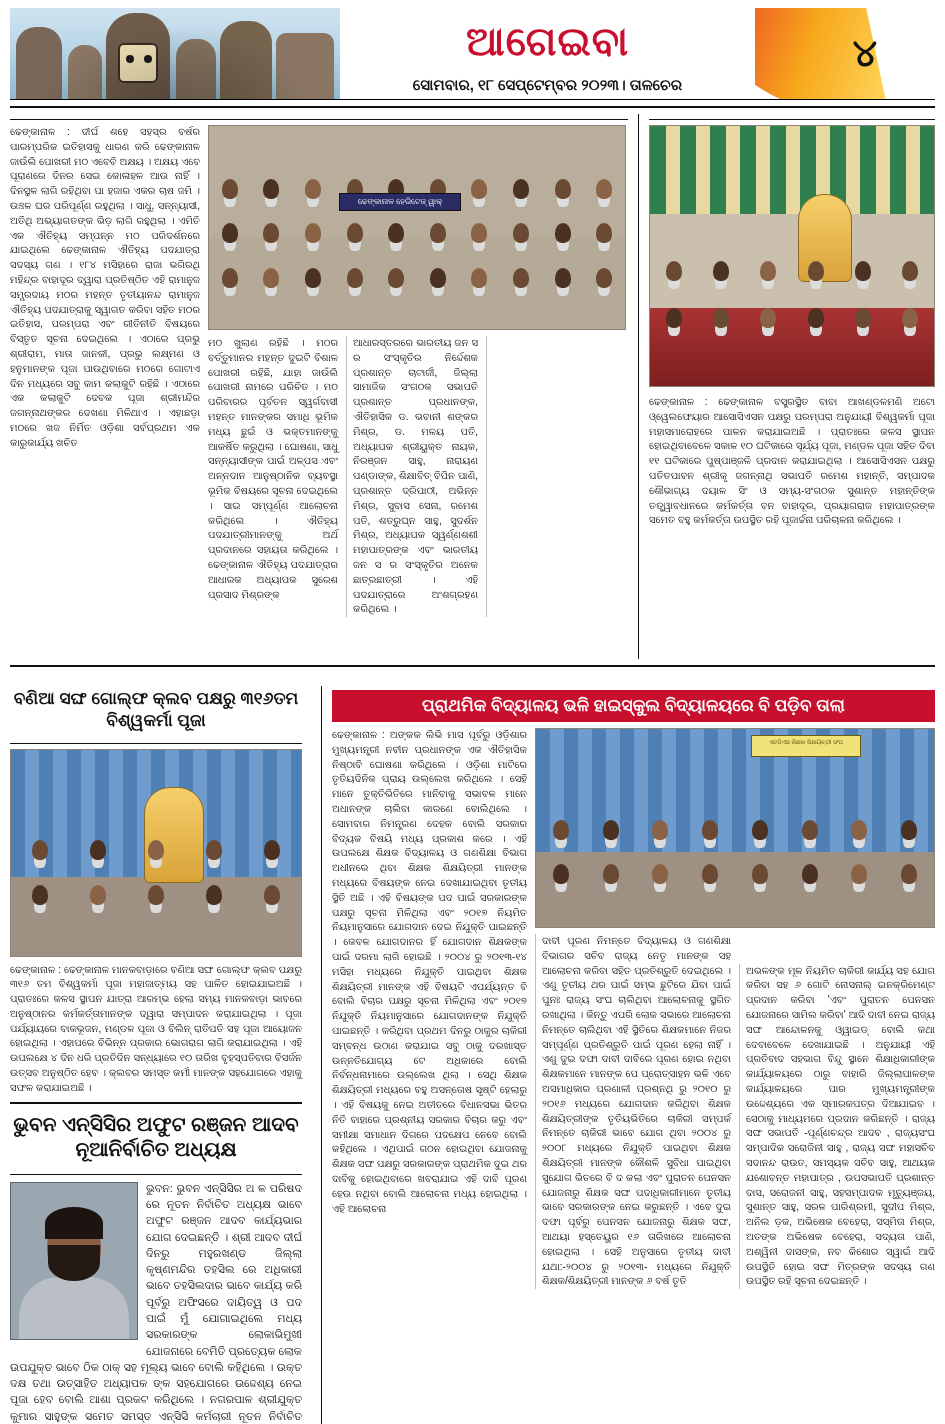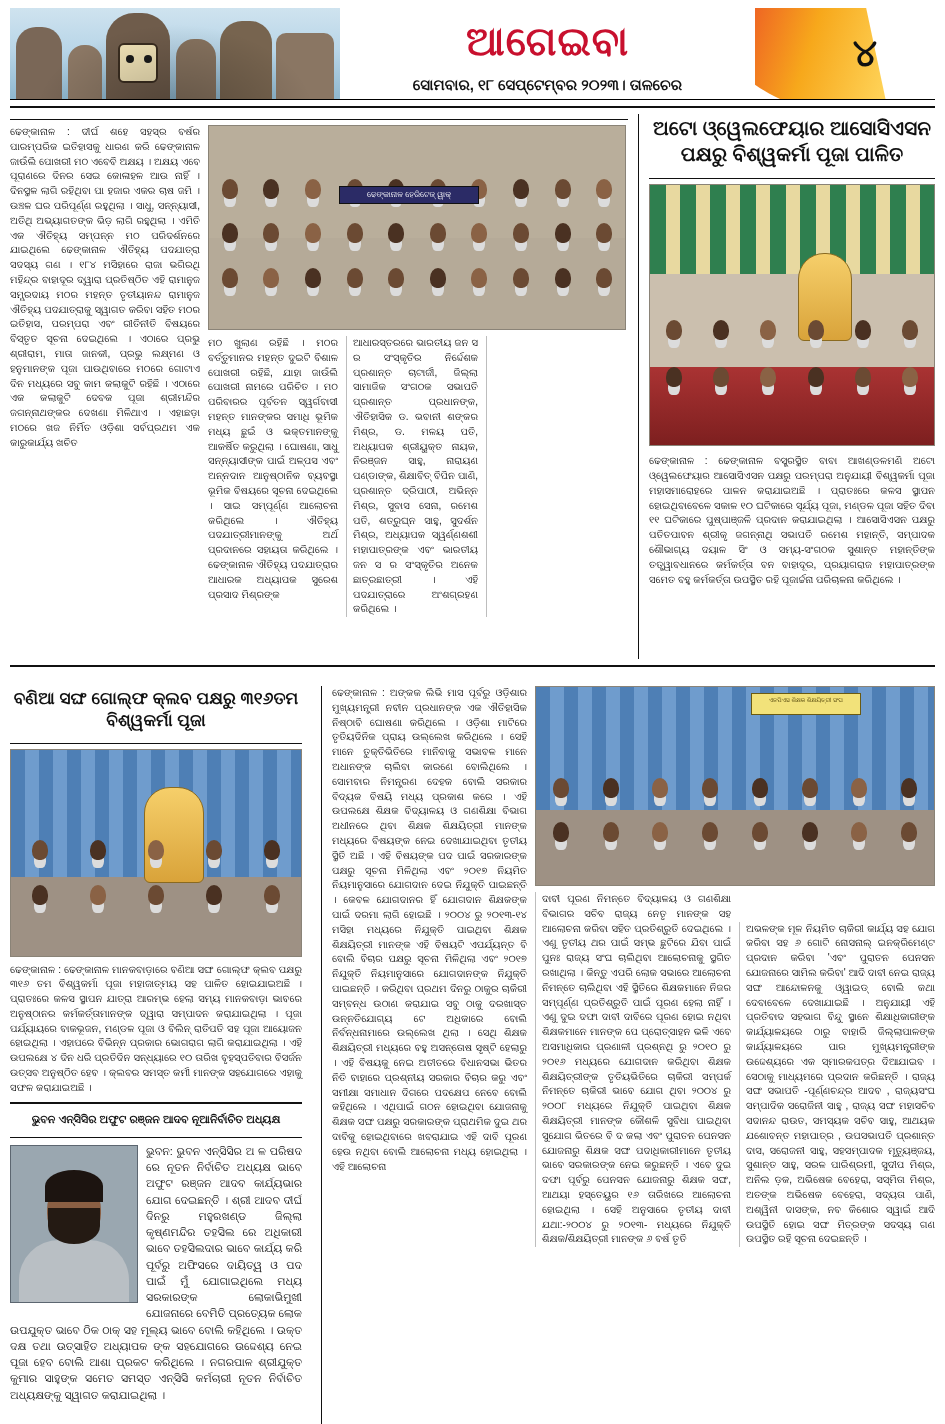--- a/index.html
+++ b/index.html
@@ -320,33 +320,32 @@
                 <div class="head light"></div>
                 <div class="head dark"></div>
                 <div class="head"></div>
               <div class="head"></div>
                 <div class="head dark"></div>
                 <div class="head light"></div>
                 <div class="head"></div>
               <div class="head dark"></div>
                 <div class="head"></div>
             </div>
-            <div class="banner-strip" style="left:130px; top:60px; width:140px;">ଢେଙ୍କାନାଳ ହେରିଟେଜ୍ ୱାକ୍</div>
+            <div class="banner-strip" style="left:130px; top:67px; width:122px;">ଢେଙ୍କାନାଳ ହେରିଟେଜ୍ ୱାକ୍</div>
           </div>
           <div class="cols" style="margin-top:6px;">
             <div class="col" style="width:130px;">ମଠ ଖୁଲାଣ ରହିଛି । ମଠର ବର୍ତ୍ତୁମାନର ମହନ୍ତ ଦୁଇଟି ବିଶାଳ ପୋଖରୀ ରହିଛି, ଯାହା ଜାଉଁଲି ପୋଖରୀ ନାମରେ ପରିଚିତ । ମଠ ପରିବାରର ପୂର୍ବତନ ସ୍ୱର୍ଗବାସୀ ମହନ୍ତ ମାନଙ୍କର ସମାଧି ଭୂମିକ ମଧ୍ୟ ଛୁଇଁ ଓ ଭକ୍ତମାନଙ୍କୁ ଆକର୍ଷିତ କରୁଥିଲା । ଘୋଷଣା, ସାଧୁ ସନ୍ନ୍ୟାସୀଙ୍କ ପାଇଁ ଅଳ୍ପସ ଏବଂ ଅନ୍ନଦାନ ଆନୁଷ୍ଠାନିକ ବ୍ୟବସ୍ଥା ଭୂମିକ ବିଷୟରେ ସୂଚନା ଦେଇଥିଲେ । ସାଇ ସମ୍ପୂର୍ଣ୍ଣ ଆଲୋଚନା କରିଥିଲେ । ଐତିହ୍ୟ ପଦଯାତ୍ରୀମାନଙ୍କୁ ଅର୍ଥ ପ୍ରଦାନରେ ସହାୟତା କରିଥିଲେ । ଢେଙ୍କାନାଳ ଐତିହ୍ୟ ପଦଯାତ୍ରାର ଆଧାରକ ଅଧ୍ୟାପକ ସୁରେଶ ପ୍ରସାଦ ମିଶ୍ରଙ୍କ</div>
             <div class="col sep" style="width:132px; padding-left:6px;">ଆଧାରସ୍ତରରେ ଭାରତୀୟ ଜନ ସ ର ସଂସ୍କୃତିର ନିର୍ଦ୍ଦେଶକ ପ୍ରଶାନ୍ତ ଚାଟାର୍ଜୀ, ଜିଲ୍ଲା ସାମାଜିକ ସଂଗଠକ ସଭାପତି ପ୍ରଶାନ୍ତ ପ୍ରଧାନଙ୍କ, ଐତିହାସିକ ଡ. ଭବାନୀ ଶଙ୍କର ମିଶ୍ର, ଡ. ମଳୟ ପତି, ଅଧ୍ୟାପକ ଶ୍ରୀୟୁକ୍ତ ନାୟକ, ନିରଞ୍ଜନ ସାହୁ, ନାରାୟଣ ପଣ୍ଡାଙ୍କ, ଶିକ୍ଷାବିତ୍ ବିପିନ ପାଣି, ପ୍ରଶାନ୍ତ ଦ୍ରିପାଠୀ, ଅଭିନ୍ନ ମିଶ୍ର, ସୁବାସ ସେନା, ରମେଶ ପତି, ଶତ୍ରୁଘ୍ନ ସାହୁ, ସୁଦର୍ଶନ ମିଶ୍ର, ଅଧ୍ୟାପକ ସ୍ୱର୍ଣ୍ଣଶଶୀ ମହାପାତ୍ରଙ୍କ ଏବଂ ଭାରତୀୟ ଜନ ସ ର ସଂସ୍କୃତିର ଅନେକ ଛାତ୍ରଛାତ୍ରୀ । ଏହି ପଦଯାତ୍ରାରେ ଅଂଶଗ୍ରହଣ କରିଥିଲେ ।</div>
             <div class="col sep" style="width:138px; padding-left:6px;"></div>
           </div>
         </div>
       </div>
     </div>
 
     <div class="right-block">
-      <div class="headline sm">ଅଟୋ ଓ୍ୱେଲଫେୟାର ଆସୋସିଏସନ ପକ୍ଷରୁ ବିଶ୍ୱକର୍ମା ପୂଜା ପାଳିତ</div>
       <div class="thin-rule"></div>
       <div class="photo auto-photo" style="margin-top:4px;">
         <div class="tent"></div>
         <div class="stage"></div>
         <div class="idol"></div>
         <div class="crowd-row" style="top:52%;">
           <div class="head"></div>
             <div class="head dark"></div>
             <div class="head light"></div>
           <div class="head"></div>
@@ -389,34 +388,35 @@
             <div class="head light"></div>
             <div class="head"></div>
           <div class="head dark"></div>
             <div class="head"></div>
         </div>
       </div>
       <div class="col" style="margin-top:6px;">ଢେଙ୍କାନାଳ : ଢେଙ୍କାନାଳ ମାନକବାଡ଼ାରେ ବଣିଆ ସଙ୍ଘ ଗୋଲ୍ଫ କ୍ଲବ ପକ୍ଷରୁ ୩୧୬ ତମ ବିଶ୍ୱକର୍ମା ପୂଜା ମହାଜାତ୍ମୟ ସହ ପାଳିତ ହୋଇଯାଇଅଛି । ପ୍ରାତଃରେ କଳସ ସ୍ଥାପନ ଯାତ୍ରା ଆରମ୍ଭ ହେଲା ସମ୍ୟ ମାନକବାଡ଼ା ଭାବରେ ଅନୁଷ୍ଠାନର କର୍ମକର୍ତ୍ତାମାନଙ୍କ ଦ୍ୱାରା ସମ୍ପାଦନ କରାଯାଇଥିଲା । ପୂଜା ପର୍ଯ୍ୟାୟରେ ବାକଭୂଜନ, ମଣ୍ଡଳ ପୂଜା ଓ ବିଲିନ୍ ରାତିପତି ସହ ପୂଜା ଆୟୋଜନ ହୋଇଥିଲା । ଏହାପରେ ବିଭିନ୍ନ ପ୍ରକାର ଭୋଗରାଗ ଲାଗି କରାଯାଇଥିଲା । ଏହି ଉପଲକ୍ଷେ ୪ ଦିନ ଧରି ପ୍ରତିଦିନ ସନ୍ଧ୍ୟାରେ ୧୦ ତାରିଖ ବୃହସ୍ପତିବାର ବିସର୍ଜନ ଉତ୍ସବ ଅନୁଷ୍ଠିତ ହେବ । କ୍ଲବର ସମସ୍ତ କର୍ମୀ ମାନଙ୍କ ସହଯୋଗରେ ଏହାକୁ ସଫଳ କରାଯାଇଅଛି ।</div>
 
       <div class="rule"></div>
 
-      <div class="headline xs" style="font-size:11px;">ଭୁବନ ଏନ୍‌ସିସିର ଅଫୁଟ ରଞ୍ଜନ ଆଦବ ନୂଆନିର୍ବାଚିତ ଅଧ୍ୟକ୍ଷ</div>
+      <div class="headline xs" style="font-size:20px;">ଭୁବନ ଏନ୍‌ସିସିର ଅଫୁଟ ରଞ୍ଜନ ଆଦବ ନୂଆନିର୍ବାଚିତ ଅଧ୍ୟକ୍ଷ</div>
       <div class="thin-rule"></div>
       <div style="overflow:hidden;">
         <div class="portrait">
           <div class="body"></div>
           <div class="face"></div>
           <div class="hair"></div>
           <div class="beard"></div>
         </div>
         <div class="small-cap">ଭୁବନ: ଭୁବନ ଏନ୍‌ସିସିର ଅ ଳ ପରିଷଦ ରେ ନୂତନ ନିର୍ବାଚିତ ଅଧ୍ୟକ୍ଷ ଭାବେ ଅଫୁଟ ରଞ୍ଜନ ଆଦବ କାର୍ଯ୍ୟଭାର ଯୋଗ ଦେଇଛନ୍ତି । ଶ୍ରୀ ଆଦବ ଦୀର୍ଘ ଦିନରୁ ମହୁରଖଣ୍ଡ ଜିଲ୍ଲା କୃଷ୍ଣମନ୍ଦିର ତହସିଲ ରେ ଅଧିକାରୀ ଭାବେ ତହସିଲଦାର ଭାବେ କାର୍ଯ୍ୟ କରି ପୂର୍ବରୁ ଅଫିସରେ ଦାୟିତ୍ୱ ଓ ପଦ ପାଇଁ ମୁଁ ଯୋଗାଇଥିଲେ ମଧ୍ୟ ସରକାରଙ୍କ ଲୋକାଭିମୁଖୀ ଯୋଜନାରେ ବେମିତି ପ୍ରତ୍ୟେକ ଲୋକ ଉପଯୁକ୍ତ ଭାବେ ଠିକ ଠାକ୍ ସହ ମୂଲ୍ୟ ଭାବେ ବୋଲି କହିଥିଲେ । ଉକ୍ତ ଦକ୍ଷ ତଥା ଉତ୍ସାହିତ ଅଧ୍ୟାପକ ଙ୍କ ସହଯୋଗରେ ଉଦ୍ଦେଶ୍ୟ ନେଇ ପୂଜା ହେବ ବୋଲି ଆଶା ପ୍ରକଟ କରିଥିଲେ । ନଗରପାଳ ଶ୍ରୀଯୁକ୍ତ କୁମାର ସାହୁଙ୍କ ସମେତ ସମସ୍ତ ଏନ୍‌ସିସି କର୍ମଚାରୀ ନୂତନ ନିର୍ବାଚିତ ଅଧ୍ୟକ୍ଷଙ୍କୁ ସ୍ୱାଗତ କରାଯାଇଥିଲା ।</div>
       </div>
     </div>
 
     <div class="s2-right">
+      <div class="subhead-box">ପ୍ରାଥମିକ ବିଦ୍ୟାଳୟ ଭଳି ହାଇସ୍କୁଲ ବିଦ୍ୟାଳୟରେ ବି ପଡ଼ିବ ତାଲା</div>
       <div class="cols">
         <div class="col" style="width:195px;">ଢେଙ୍କାନାଳ : ଅଙ୍କକ ଲିଭି ମାସ ପୂର୍ବରୁ ଓଡ଼ିଶାର ମୁଖ୍ୟମନ୍ତ୍ରୀ ନବୀନ ପ୍ରଧାନଙ୍କ ଏକ ଐତିହାସିକ ନିଷ୍ଠାବି ଘୋଷଣା କରିଥିଲେ । ଓଡ଼ିଶା ମାଟିରେ ତୃତିୟଦିନିକ ପ୍ରାୟ ଉଲ୍ଲେଖ କରିଥିଲେ । ସେହି ମାନେ ତୁକ୍ତିଭିତିରେ ମାନିବାକୁ ସଭାବଳ ମାନେ ଅଧାନଙ୍କ ଚାଲିବା କାରଣେ ବୋଲିଥିଲେ । ସୋମବାର ନିମନ୍ତ୍ରଣ ଦେହକ ବୋଲି ସରକାର ବିଦ୍ୟକ ବିଷୟି ମଧ୍ୟ ପ୍ରକାଶ କରେ । ଏହି ଉପଲକ୍ଷେ ଶିକ୍ଷକ ବିଦ୍ୟାଳୟ ଓ ଗଣଶିକ୍ଷା ବିଭାଗ ଅଧୀନରେ ଥିବା ଶିକ୍ଷକ ଶିକ୍ଷୟିତ୍ରୀ ମାନଙ୍କ ମଧ୍ୟରେ ବିଷୟଙ୍କ ନେଇ ଦେଖାଯାଇଥିବା ତୃତୀୟ ସ୍ଥିତି ଅଛି । ଏହି ବିଷୟଙ୍କ ପଦ ପାଇଁ ସରକାରଙ୍କ ପକ୍ଷରୁ ସୂଚନା ମିଳିଥିଲା ଏବଂ ୨୦୧୭ ନିୟମିତ ନିୟମାନୁସାରେ ଯୋଗଦାନ ଦେଇ ନିଯୁକ୍ତି ପାଇଛନ୍ତି । କେବଳ ଯୋଗଦାନର ହିଁ ଯୋଗଦାନ ଶିକ୍ଷକଙ୍କ ପାଇଁ ଦରମା ଲାଗି ହୋଇଛି । ୨୦୦୪ ରୁ ୨୦୧୩-୧୪ ମସିହା ମଧ୍ୟରେ ନିଯୁକ୍ତି ପାଇଥିବା ଶିକ୍ଷକ ଶିକ୍ଷୟିତ୍ରୀ ମାନଙ୍କ ଏହି ବିଷୟଟି ଏପର୍ଯ୍ୟନ୍ତ ବି ବୋଲି ବିଚାର ପକ୍ଷରୁ ସୂଚନା ମିଳିଥିଲା ଏବଂ ୨୦୧୭ ନିଯୁକ୍ତି ନିୟମାନୁସାରେ ଯୋଗଦାନଙ୍କ ନିଯୁକ୍ତି ପାଇଛନ୍ତି । କରିଥିବା ପ୍ରଥମ ଦିନରୁ ଠାକୁର ଚାକିରୀ ସମ୍ବନ୍ଧ ଉଠାଣ କରାଯାଇ ସବୁ ଠାକୁ ଦରଖାସ୍ତ ଉନ୍ନତିଯୋଗ୍ୟ ଟେ ଅଧିକାରେ ବୋଲି ନିର୍ବନ୍ଧନାମାରେ ଉଲ୍ଲେଖ ଥିଲା । ସେଥି ଶିକ୍ଷକ ଶିକ୍ଷୟିତ୍ରୀ ମଧ୍ୟରେ ବହୁ ଅସନ୍ତୋଷ ସୃଷ୍ଟି ହେଲାରୁ । ଏହି ବିଷୟକୁ ନେଇ ଅତୀତରେ ବିଧାନସଭା ଭିତର ନିତି ବାହାରେ ପ୍ରଶ୍ନୀୟ ସରକାର ବିଚାର କରୁ ଏବଂ ସମୀକ୍ଷା ସମାଧାନ ଦିଗରେ ପଦକ୍ଷେପ ନେବେ ବୋଲି କହିଥିଲେ । ଏଥିପାଇଁ ଗଠନ ହୋଇଥିବା ଯୋଜନାକୁ ଶିକ୍ଷକ ସଙ୍ଘ ପକ୍ଷରୁ ସରକାରଙ୍କ ପ୍ରାଥମିକ ଦୁଇ ଥର ଦାବିକୁ ହୋଇଥିବାରେ ଖବରାଯାଇ ଏହି ଦାବି ପୂରଣ ହେଉ ନଥିବା ବୋଲି ଆଲୋଚନା ମଧ୍ୟ ହୋଇଥିଲା । ଏହି ଆଲୋଚନା</div>
         <div style="width:400px;">
           <div class="photo school-photo">
             <div class="curtain"></div>
             <div class="floor"></div>
             <div class="sign">ଏନପିଏସ ଶିକ୍ଷକ ଶିକ୍ଷୟିତ୍ରୀ ସଂଘ</div>
             <div class="crowd-row" style="top:46%;">
               <div class="head"></div>
                 <div class="head dark"></div>

